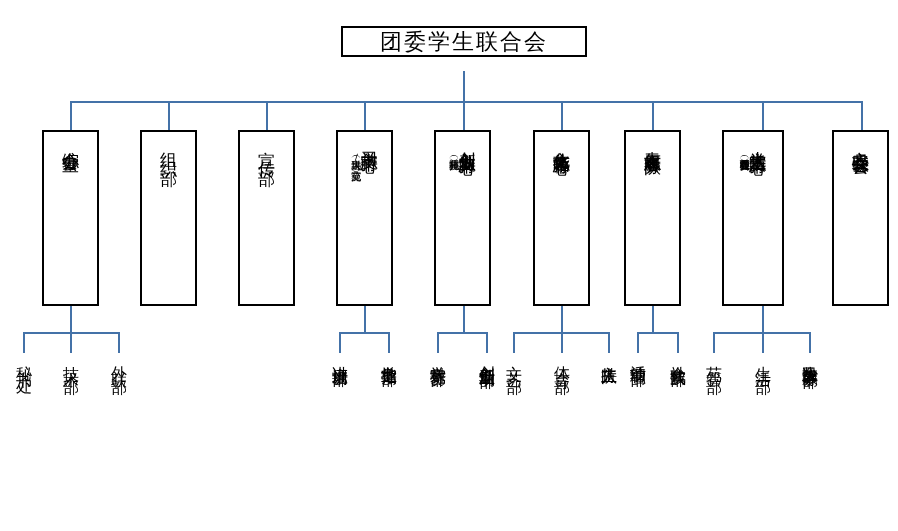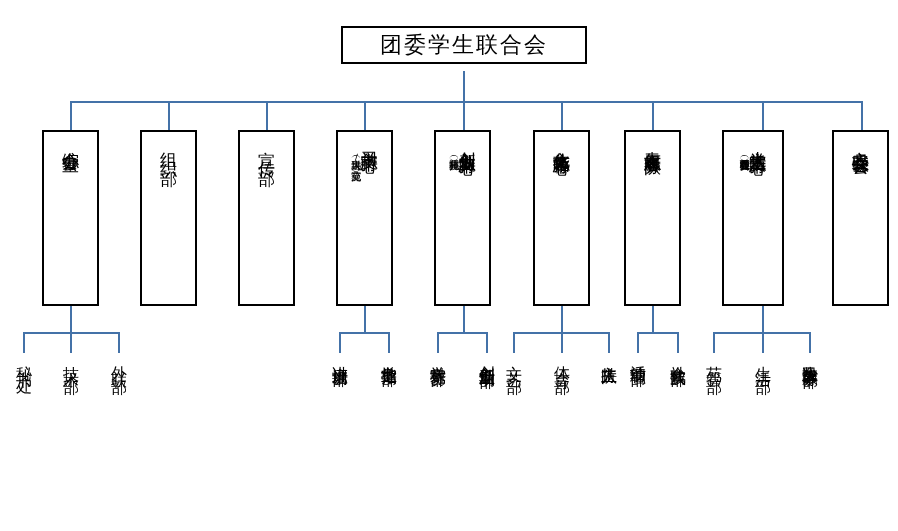--- a/index.html
+++ b/index.html
@@ -144,21 +144,21 @@
   <div class="conn conn-h" style="left:637px; top:332px; width:42px;"></div>
   <div class="conn conn-v" style="left:637px; top:332px; height:21px;"></div>
   <div class="conn conn-v" style="left:677px; top:332px; height:21px;"></div>
 
   <div class="conn conn-v" style="left:762px; top:305px; height:28px;"></div>
   <div class="conn conn-h" style="left:713px; top:332px; width:97px;"></div>
   <div class="conn conn-v" style="left:713px; top:332px; height:21px;"></div>
   <div class="conn conn-v" style="left:762px; top:332px; height:21px;"></div>
   <div class="conn conn-v" style="left:809px; top:332px; height:21px;"></div>
 
-  <div class="node-box root-box" style="left:341px; top:26px; width:246px; height:38px;justify-content:center;">
+  <div class="node-box root-box" style="left:341px; top:26px; width:246px; height:31px;justify-content:center;">
     <span class="root-label">团委学生联合会</span>
   </div>
 
   <div class="node-box" style="left:42px; top:130px; width:57px; height:176px;">
     <div class="vnode-inner">
       <span class="vlabel">综合办公室</span>
     </div>
   </div>
 
   <div class="node-box" style="left:140px; top:130px; width:57px; height:176px;">

